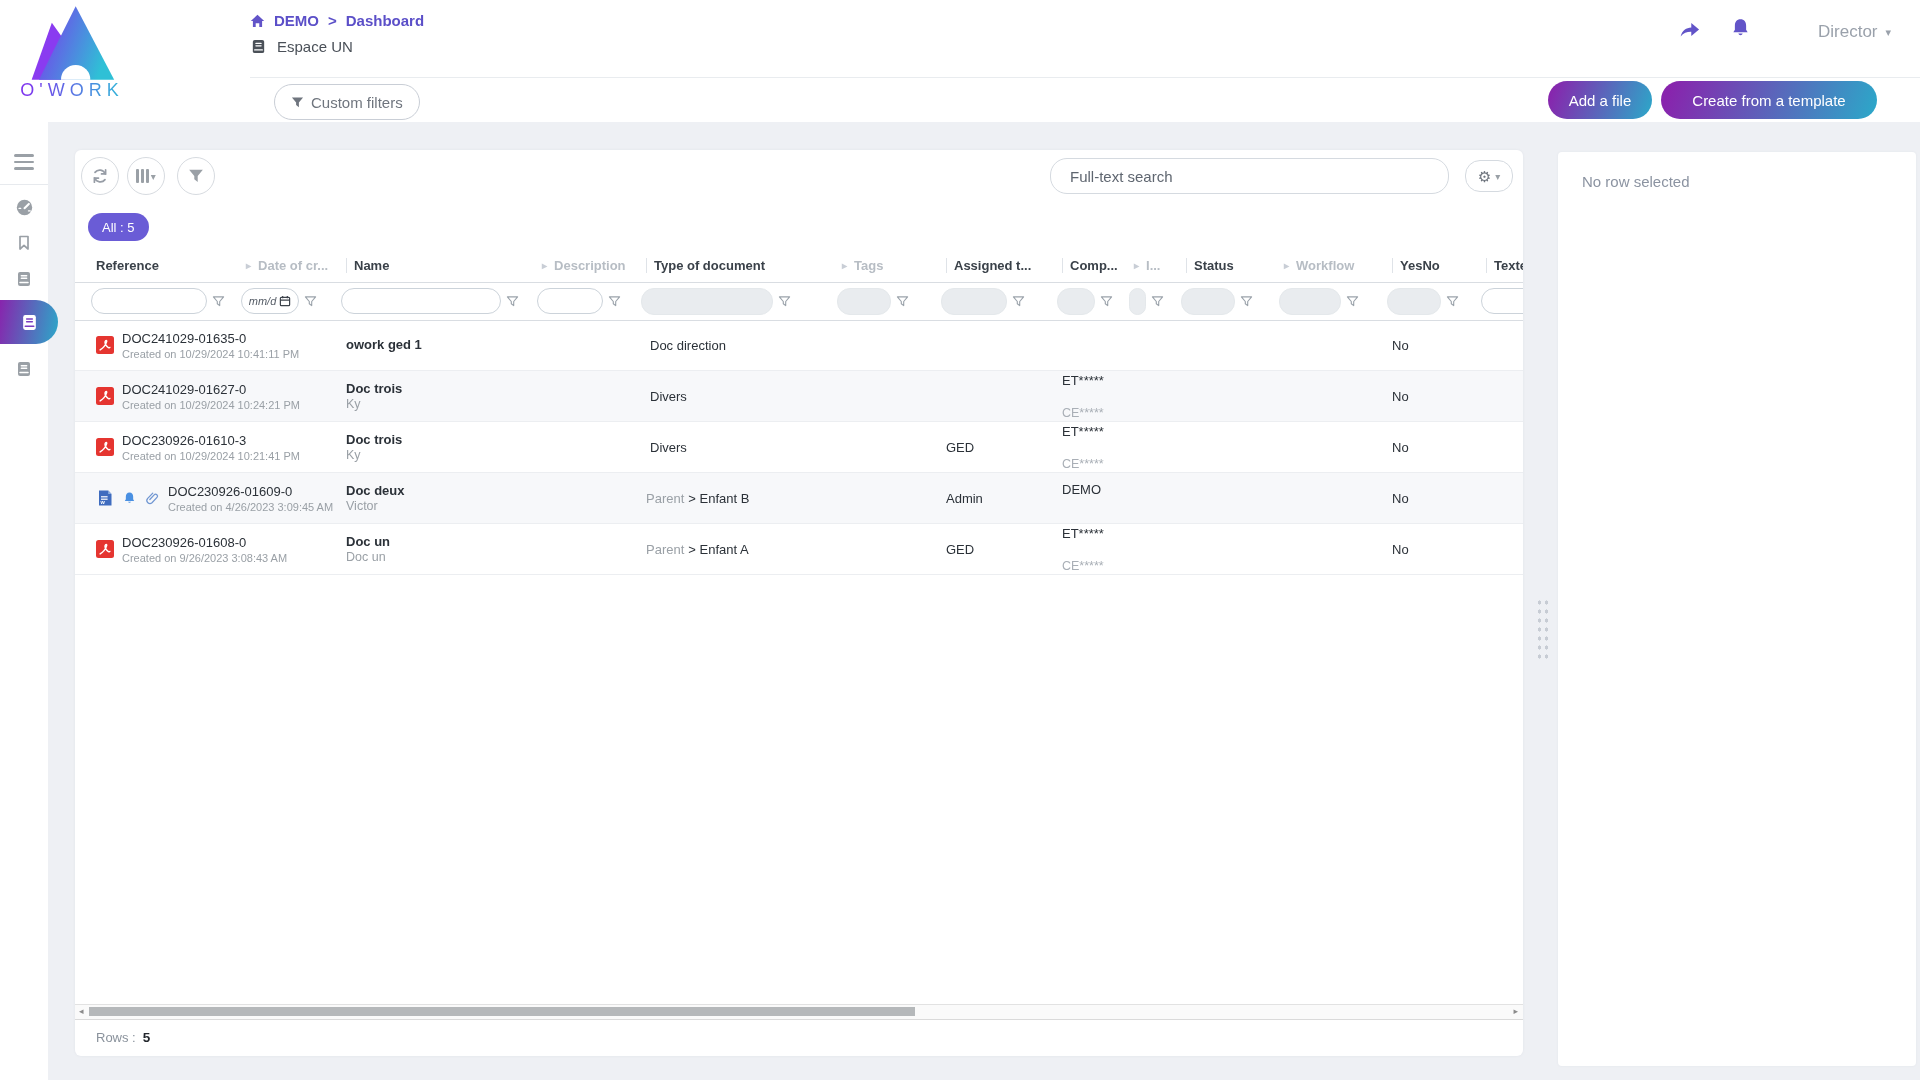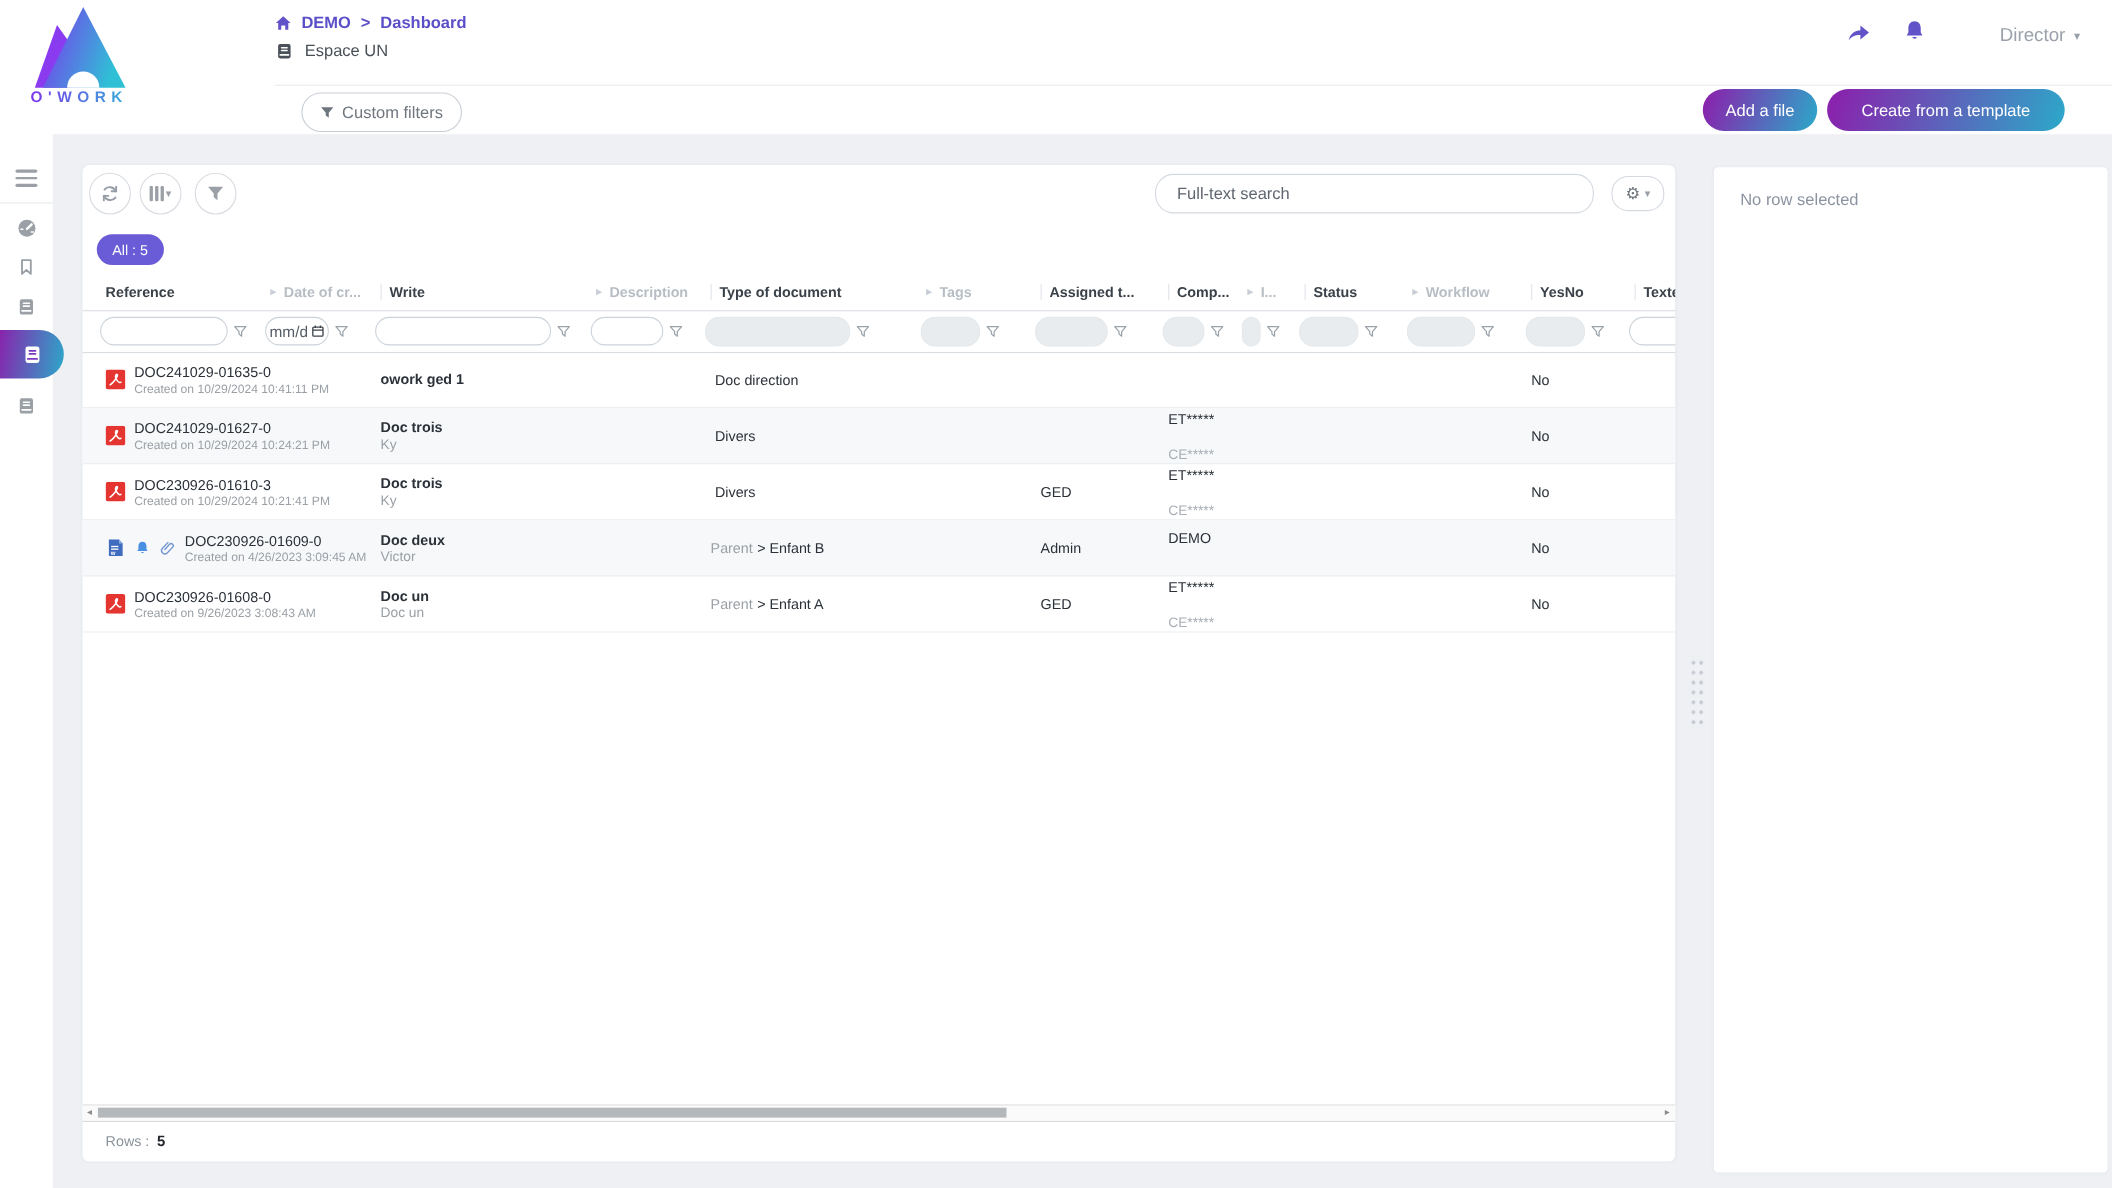--- a/index.html
+++ b/index.html
@@ -3,21 +3,21 @@
 <meta charset="utf-8">
 <style>
   html,body{margin:0;padding:0;}
   body{width:1920px;height:1080px;background:#eef0f4;font-family:"Liberation Sans",sans-serif;overflow:hidden;}
   .stage{position:relative;width:1920px;height:1080px;}
 
   
   .topbar{position:absolute;left:0;top:0;width:1920px;height:122px;background:#fff;}
   .logo{position:absolute;left:14px;top:4px;width:116px;text-align:center;cursor:pointer;}
   .logo svg{width:88px;height:78px;display:block;margin:0 auto;}
-  .logo-text{display:block;margin-top:-2px;font-size:14px;font-weight:700;letter-spacing:5px;
+  .logo-text{display:block;margin-top:-2px;font-size:18px;font-weight:400;letter-spacing:5px;
     background:linear-gradient(90deg,#7d33ee 10%,#2fb9d8 95%);-webkit-background-clip:text;background-clip:text;color:transparent;}
   .crumbs{position:absolute;left:250px;top:12px;}
   .crumb-row{display:flex;align-items:center;gap:9px;font-size:15px;font-weight:700;color:#5b4fc8;}
   .crumb-row .lnk{cursor:pointer;}
   .ws-row{display:flex;align-items:center;gap:10px;margin-top:9px;font-size:15px;color:#4a5058;}
   .top-divider{position:absolute;left:250px;right:0;top:77px;height:1px;background:#e9ecef;}
   .top-search{position:absolute;left:1242px;top:16px;width:402px;height:34px;background:#edf0f7;border:1px solid #e0e4ee;border-radius:17px;}
   .top-search input{position:absolute;left:16px;top:0;width:340px;height:32px;border:0;background:transparent;outline:none;font-size:14px;color:#3d434b;font-family:"Liberation Sans",sans-serif;}
   .top-search input::placeholder{color:#8d95a5;}
   .top-search .mag{position:absolute;right:10px;top:8px;width:17px;height:17px;cursor:pointer;}
@@ -57,21 +57,21 @@
   .gridcols{display:grid;grid-template-columns:150px 100px 196px 104px 196px 104px 116px 72px 52px 98px 108px 94px 130px;padding-left:13px;overflow:hidden;align-items:center;}
   .hrow{position:absolute;left:0;top:98px;width:1435px;height:34px;border-bottom:1px solid #d9dde2;}
   .th{display:flex;align-items:center;gap:7px;padding-left:8px;font-size:13px;font-weight:700;color:#3a4149;white-space:nowrap;cursor:pointer;}
   .th.muted{color:#b7bdc4;font-weight:600;}
   .sort-arrow{color:#c9ced6;font-size:10px;}
   .vdiv{display:inline-block;width:1px;height:15px;background:#dfe3e8;}
 
   .frow{position:absolute;left:0;top:132px;width:1435px;height:38px;border-bottom:1px solid #d9dde2;}
   .fcell{display:flex;align-items:center;gap:5px;padding-left:3px;}
   .finput{height:24px;border:1px solid #ccd3da;border-radius:13px;background:#fff;font-size:12px;padding:0 9px;color:#3d434b;outline:none;font-family:"Liberation Sans",sans-serif;}
-  .fdate{width:56px;height:24px;border:1px solid #ccd3da;border-radius:13px;background:#fff;display:flex;align-items:center;justify-content:center;gap:3px;color:#555c66;font-size:14px;cursor:text;}
+  .fdate{width:56px;height:24px;border:1px solid #ccd3da;border-radius:13px;background:#fff;display:flex;align-items:center;justify-content:center;gap:3px;color:#555c66;font-size:11px;cursor:text;font-style:italic;}
   .fdisabled{height:25px;border-radius:13px;background:#e9ecef;border:1px solid #e4e8eb;}
   .ffunnel{width:13px;height:13px;cursor:pointer;flex:none;}
 
   .rows{position:absolute;left:0;top:170px;width:1448px;}
   .drow{height:50px;border-bottom:1px solid #eceef1;cursor:pointer;width:1435px;}
   .rows .drow:nth-child(even){background:#f7f8fa;}
   .cell{padding-left:8px;font-size:13px;color:#2b3138;white-space:nowrap;}
   .ref-cell{display:flex;align-items:center;gap:8px;}
   .ref-cell .fic{width:18px;height:18px;flex:none;display:block;}
   .ref-lines .ref{display:block;font-size:13px;color:#2b3138;}
@@ -248,21 +248,21 @@
     <div class="hrow gridcols">
       <div class="th">
           <span>Reference</span>
         </div>
       <div class="th muted">
           <span class="sort-arrow">▸</span>
           <span>Date of cr...</span>
         </div>
       <div class="th">
           <span class="vdiv"></span>
-          <span>Write</span>
+          <span>Name</span>
         </div>
       <div class="th muted">
           <span class="sort-arrow">▸</span>
           <span>Description</span>
         </div>
       <div class="th">
           <span class="vdiv"></span>
           <span>Type of document</span>
         </div>
       <div class="th muted">

